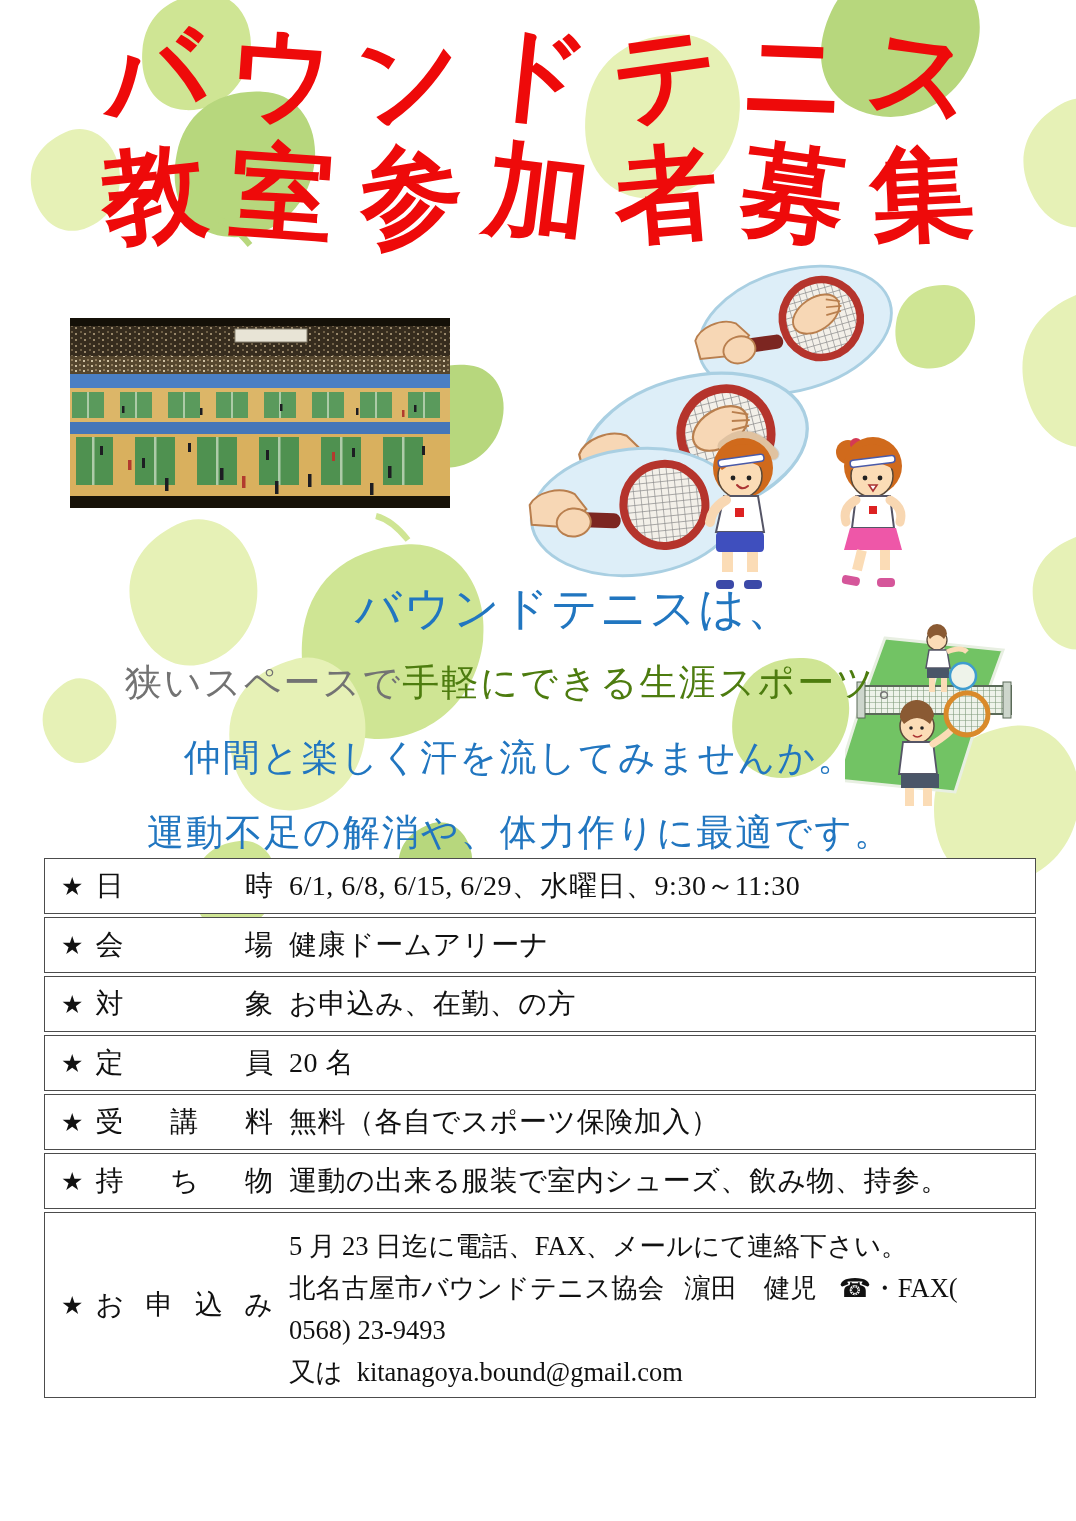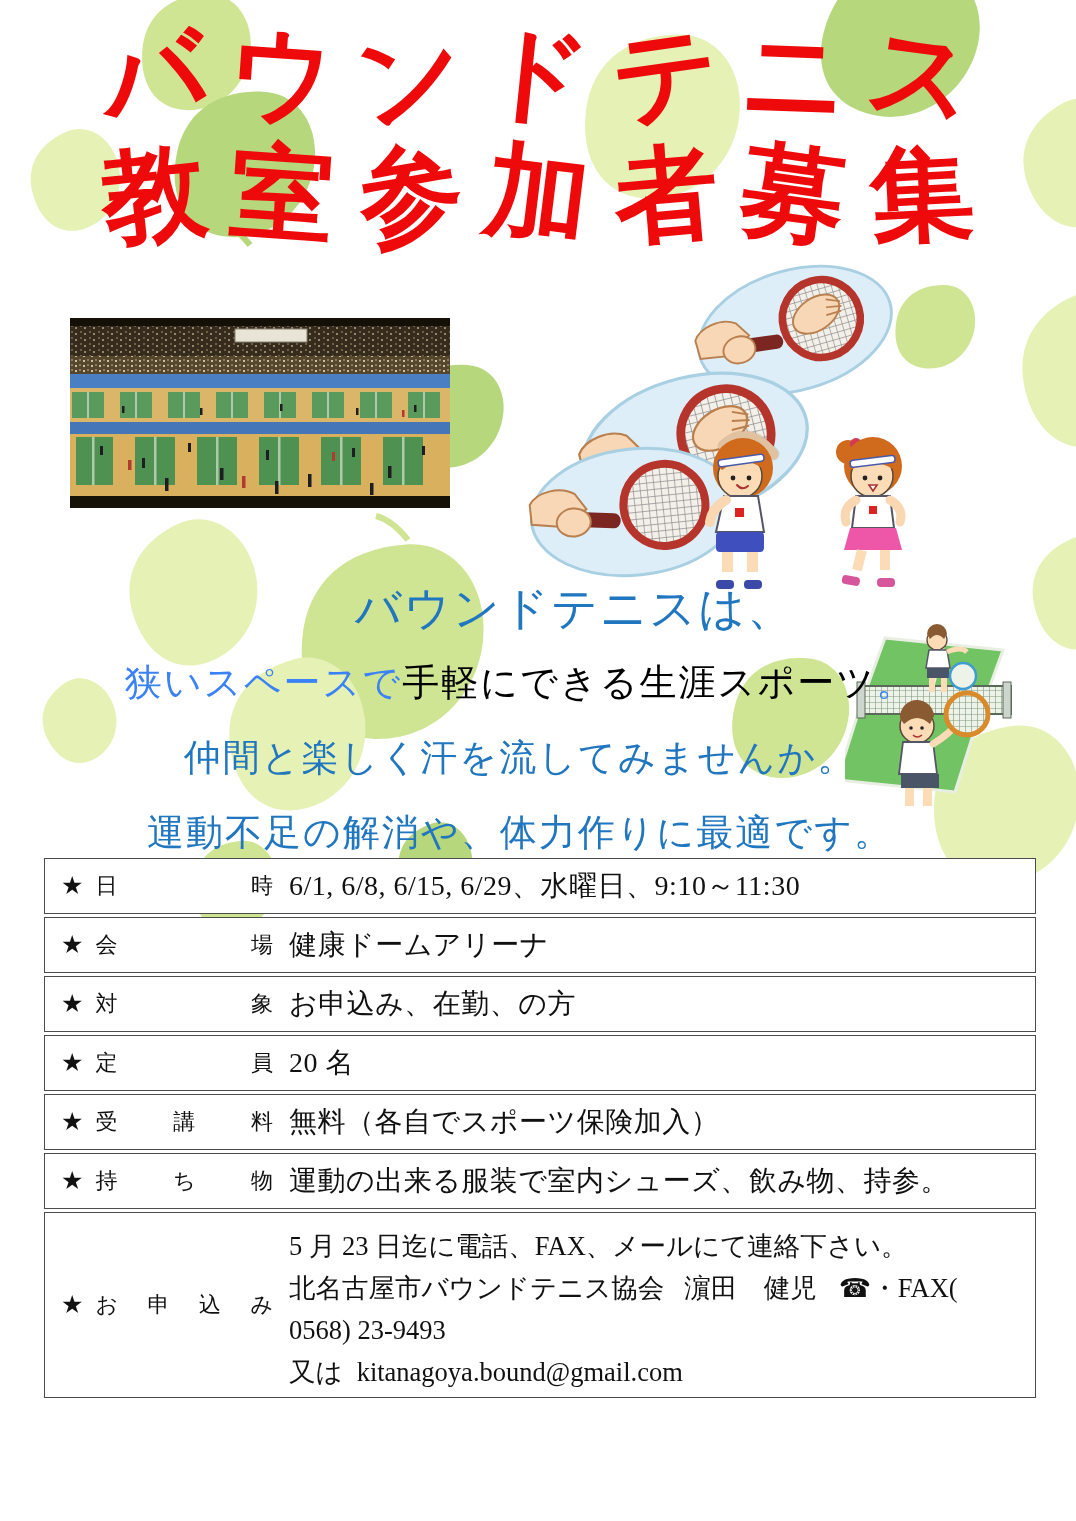--- a/index.html
+++ b/index.html
@@ -39,35 +39,35 @@
   .arena-photo { position:absolute; left:70px; top:318px; width:380px; height:190px; z-index:2; }
   .rackets-svg { position:absolute; left:515px; top:248px; width:430px; height:360px; z-index:2; }
   .kids-svg { position:absolute; left:688px; top:424px; width:250px; height:186px; z-index:3; }
   .court-svg { position:absolute; left:845px; top:624px; width:180px; height:205px; z-index:2; }
 
   
   .intro { position:absolute; left:40px; top:578px; width:960px; text-align:center; z-index:3; }
   .intro-line { color:#2176c0; letter-spacing:2px; }
   .intro-l1 { font-size:46px; font-weight:400; margin-left:110px; margin-bottom:18px; }
   .intro-l2, .intro-l3, .intro-l4 { font-size:37px; font-weight:500; margin-bottom:25px; }
-  .intro .red-seg { color:#000000;margin-top:17px; }
-  .intro .blue-seg { color:#3b82f6; }
+  .intro .red-seg { color:#4d7c0f;margin-top:17px; }
+  .intro .blue-seg { color:#737373; }
 
   
   .info-table { position:absolute; left:44px; top:858px; width:992px; z-index:4;
     display:flex; flex-direction:column; gap:3px; }
   .t-row {
     border:1.5px solid #4c4c4c; background:#fff; display:flex; align-items:center;
     min-height:56px; padding:4px 10px 4px 16px;
   }
   .t-row.apply-row { min-height:172px; }
   .row-label { display:flex; align-items:center; width:212px; flex:none; }
   .star-icon { font-size:25px; margin-right:12px; line-height:1;
     font-family:"DejaVu Sans","Liberation Sans",sans-serif; }
-  .label-text { flex:1; font-size:22px; text-align:justify; text-align-last:justify; line-height:1.2; }
+  .label-text { flex:1; font-size:28px; text-align:justify; text-align-last:justify; line-height:1.2; }
   .row-value { font-size:28px; padding-left:16px; letter-spacing:0.5px; }
   .apply-lines { padding-left:16px;margin-top:8px; }
   .apply-line { font-size:26.5px; line-height:42px; }
   .gap-m { margin-left:20px; }
   .gap-s { margin-left:14px;text-align:center; }
   .phone-icon { font-family:"DejaVu Sans","Liberation Sans",sans-serif; font-size:26px; margin-left:22px; }
 </style>
 </head>
 <body>
 
@@ -308,21 +308,21 @@
     <p class="intro-line intro-l3">運動不足の解消や、体力作りに最適です。</p>
   </div>
 
   <div class="info-table">
 
     <div class="t-row">
       <div class="row-label">
         <span class="star-icon">★</span>
         <span class="label-text">日時</span>
       </div>
-      <div class="row-value">6/1, 6/8, 6/15, 6/29、水曜日、9:10～11:30</div>
+      <div class="row-value">6/1, 6/8, 6/15, 6/29、水曜日、9:30～11:30</div>
     </div>
 
     <div class="t-row">
       <div class="row-label">
         <span class="star-icon">★</span>
         <span class="label-text">会場</span>
       </div>
       <div class="row-value">健康ドームアリーナ</div>
     </div>
 

